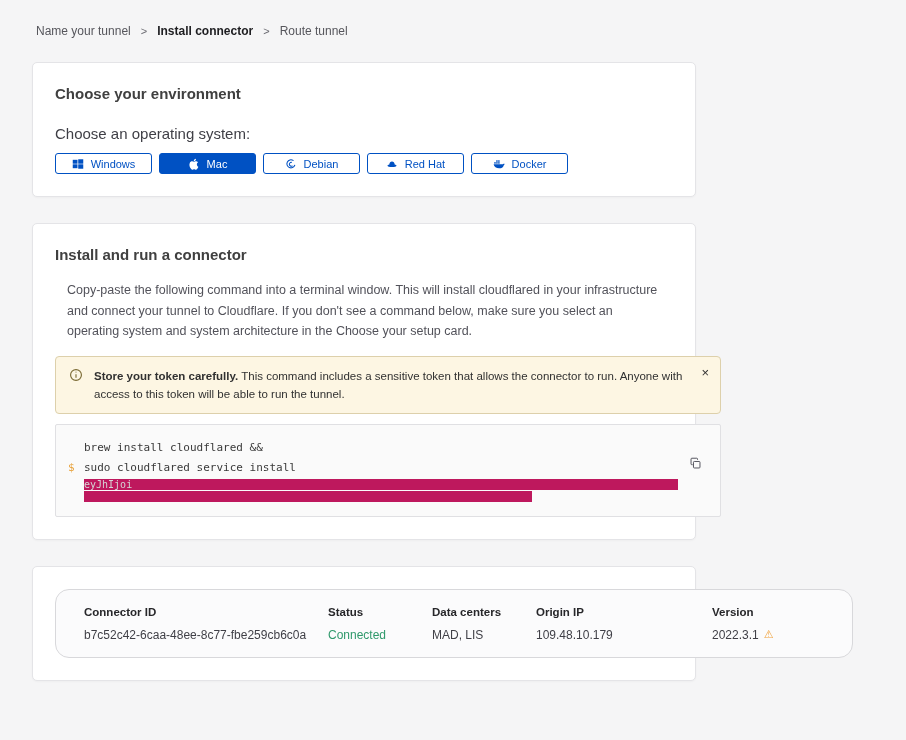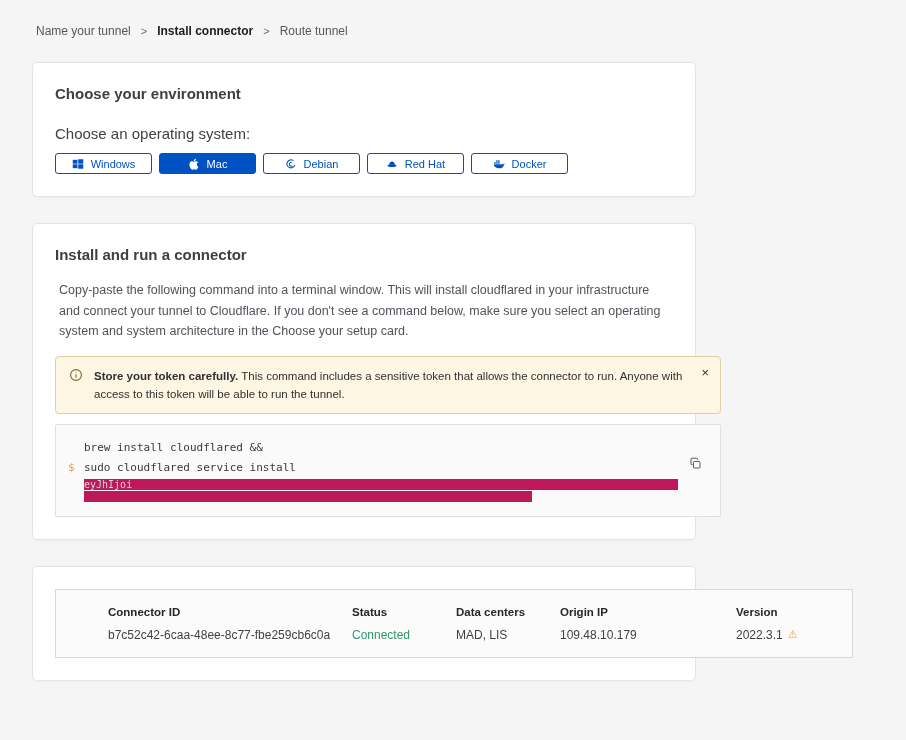--- a/index.html
+++ b/index.html
@@ -37,21 +37,21 @@
     min-width:97px; height:21px; padding:0 12px;
     border:1px solid #0051c3; border-radius:3px;
     background:#ffffff; color:#0051c3;
     font-family:inherit; font-size:11px; cursor:pointer;
   }
   .os-btn.selected { background:#0051c3; color:#ffffff; }
   .os-icon { display:inline-flex; }
   .os-icon svg { display:block; }
 
   
-  .desc { font-size:12.5px; line-height:1.65; color:#52525a; margin:16px 4px 14px; }
+  .desc { font-size:12.5px; line-height:1.65; color:#52525a; margin:16px 12px 14px; }
 
   .alert {
     position:relative; width:666px;
     background:#fdf6e3; border:1px solid #ddd0ab; border-radius:4px;
     padding:10px 34px 9px 38px;
     font-size:11.5px; line-height:1.6; color:#313131;
     margin-bottom:10px;
   }
   .alert strong { font-weight:bold; }
   .info-icon { position:absolute; left:13px; top:11px; color:#7a6a33; display:inline-flex; }
@@ -71,23 +71,23 @@
   .prompt { position:absolute; left:12px; top:33px; line-height:20px; color:#e8a33d; font-size:11px; }
   .token-bar { background:#be185d; height:11px; margin-top:1px; }
   .token-bar-1 { width:594px; color:#d6d6d6; font-size:10px; line-height:11px; }
   .token-bar-2 { width:448px; }
   .copy-btn { position:absolute; right:18px; top:32px; background:none; border:none; color:#52525b; cursor:pointer; display:inline-flex; }
 
   
   .connectors-title { margin-bottom:22px; }
   .table {
     width:798px;
-    border:1px solid #d8d8db; border-radius:0;
+    border:1px solid #d8d8db; border-radius:14px;
     background:#fbfbfc;
-    padding:16px 0 15px 52px;
+    padding:16px 0 15px 28px;
   }
   .thead, .trow {
     display:grid;
     grid-template-columns:244px 104px 104px 176px 1fr;
     align-items:center;
   }
   .thead { font-size:11.5px; font-weight:bold; color:#27272a; margin-bottom:10px; }
   .trow { font-size:12px; color:#3f3f46; }
   .status-connected { color:#2f996b; }
   .version-cell { display:flex; align-items:center; gap:5px; }

